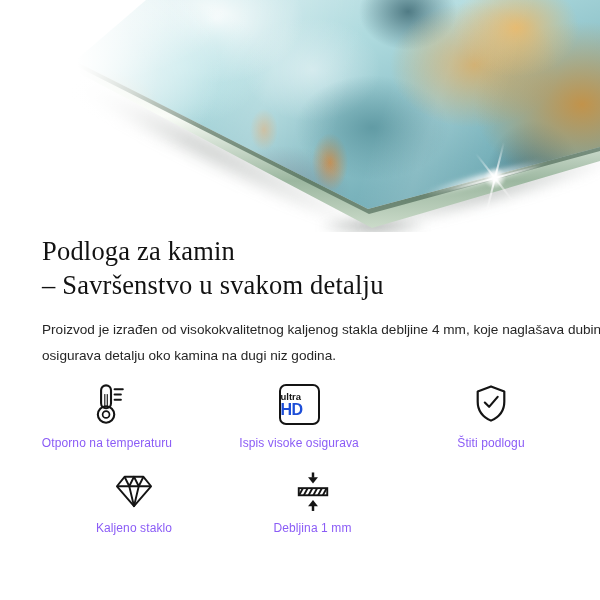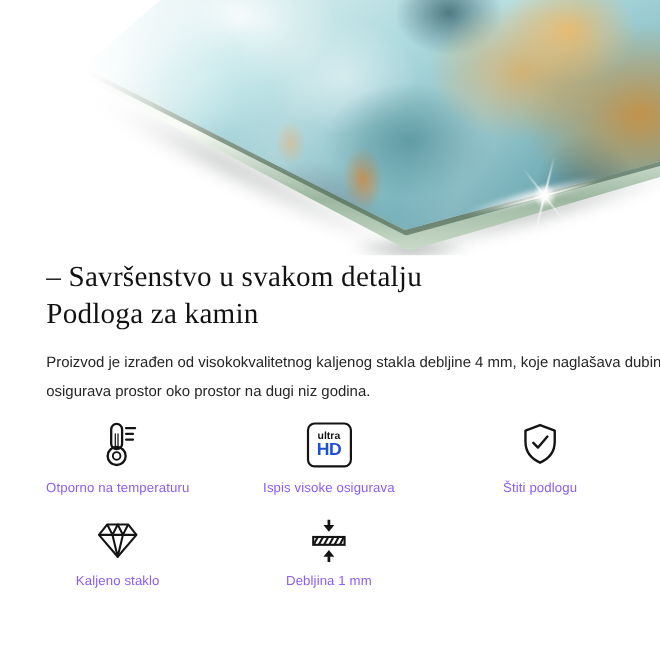--- a/index.html
+++ b/index.html
@@ -81,24 +81,24 @@
   .desc{margin:15px 0 0 42px;width:530px;font-size:13.6px;line-height:26px;color:#262626;}
   .desc div{white-space:nowrap;}
 
   
   .features{margin-top:12px;}
   .feature-row{display:grid;grid-template-columns:150px 1fr 150px;padding:0 34px 0 32px;}
   .feature{display:flex;flex-direction:column;align-items:center;}
   .icon-slot{height:46px;display:flex;align-items:center;justify-content:center;margin-bottom:9px;}
   .feature-row.second .icon-slot{height:40px;margin-bottom:10px;}
   .feature-label{font-size:12px;color:#8b5cf6;letter-spacing:.1px;}
-  .feature-row.second{margin-top:21px;}
+  .feature-row.second{margin-top:21px;margin-left:27px;}
   svg.fi{display:block;}
   .uhd-box{width:37px;height:37px;border:2.8px solid #141414;border-radius:7px;
-    display:flex;flex-direction:column;align-items:center;justify-content:center;}
+    display:flex;flex-direction:column;align-items:flex-start;justify-content:center;}
   .uhd-top{font-size:9.5px;font-weight:700;line-height:10px;color:#141414;}
   .uhd-bottom{font-size:16px;font-weight:700;line-height:15px;letter-spacing:-.5px;color:#1d4ed8;}
 </style>
 </head>
 <body>
 
 <div class="page">
 
   <div class="hero">
     <div class="shadow-left"></div>
@@ -113,27 +113,27 @@
       <i class="sp-glow-edge"></i>
         <i class="sp-core"></i>
       <i class="sp-ray-v"></i>
         <i class="sp-ray-h"></i>
         <i class="sp-ray-d"></i>
     </div>
   </div>
 
   <div class="content">
     <h1 class="title">
+      <span style="display:block">Podloga za kamin</span>
       <span style="display:block">– Savršenstvo u svakom detalju</span>
-      <span style="display:block">Podloga za kamin</span>
     </h1>
 
     <div class="desc">
       <div>Proizvod je izrađen od visokokvalitetnog kaljenog stakla debljine 4 mm, koje naglašava dubinu</div>
-      <div>osigurava prostor oko prostor na dugi niz godina.</div>
+      <div>osigurava detalju oko kamina na dugi niz godina.</div>
     </div>
 
     <div class="features">
       <div class="feature-row">
 
         <div class="feature">
           <div class="icon-slot">
             <svg class="fi" width="42" height="44" viewBox="0 0 44 46" fill="none" stroke="#141414" stroke-linecap="round">
               <rect x="15.8" y="3.5" width="10.4" height="24" rx="5.2" stroke-width="2.2"></rect>
               <circle cx="21" cy="34" r="8.6" stroke-width="2.2"></circle>

